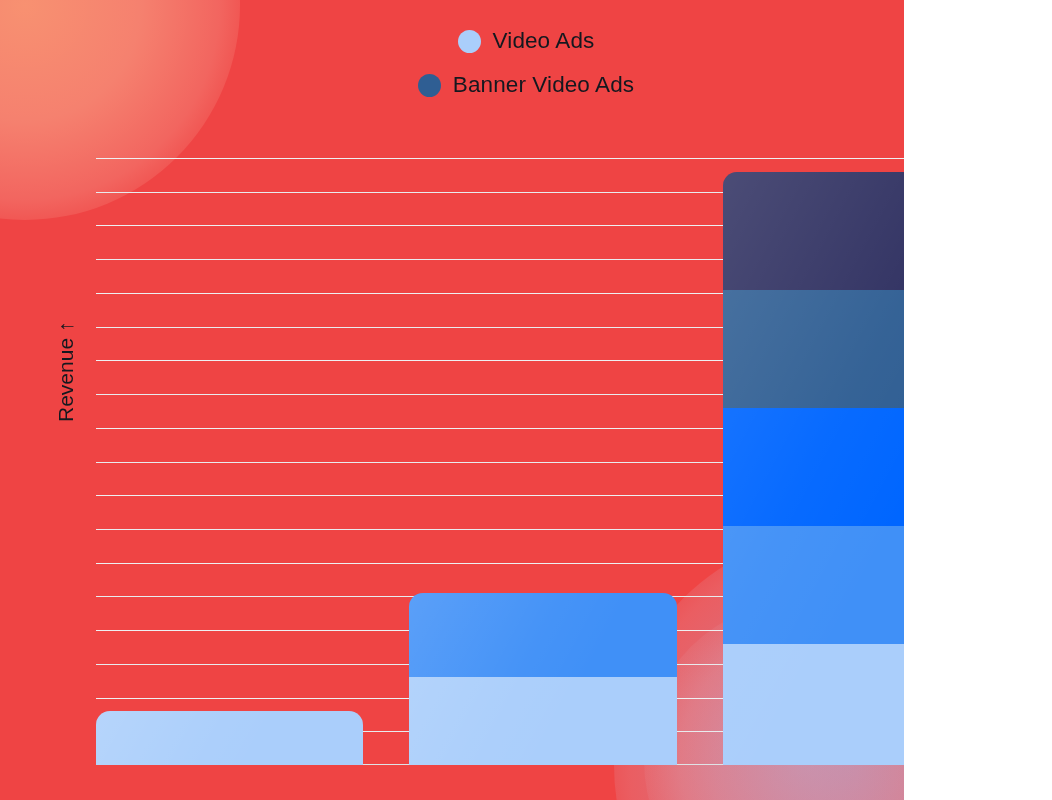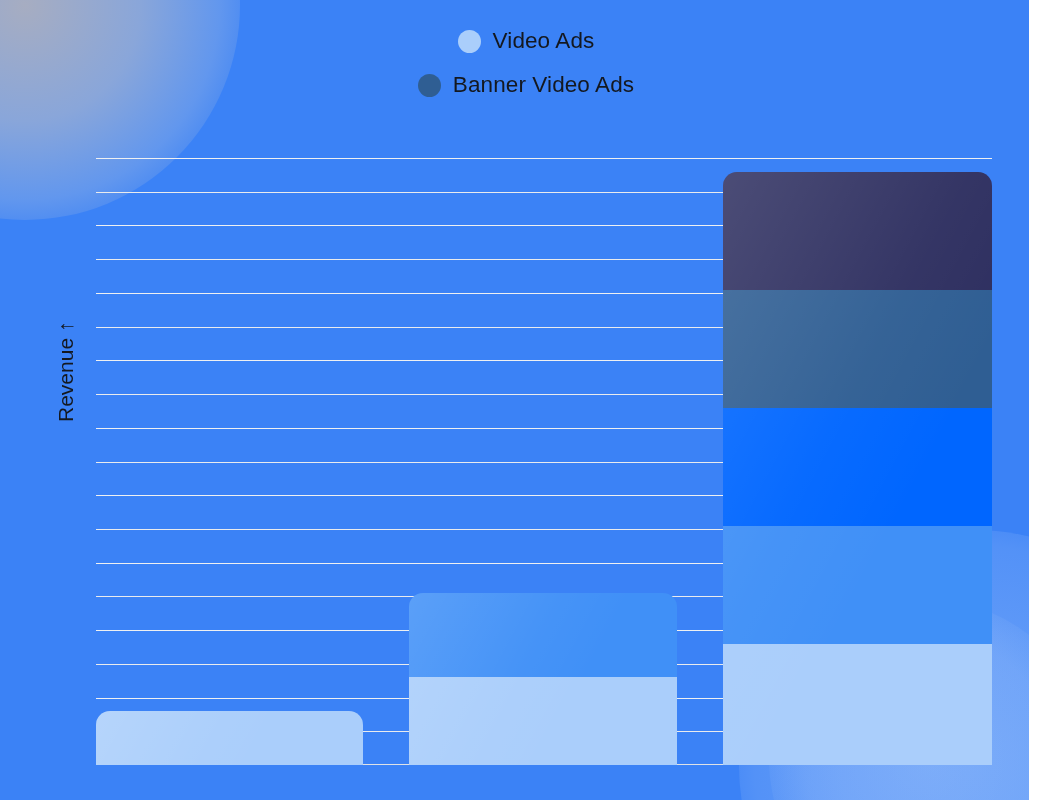--- a/index.html
+++ b/index.html
@@ -6,25 +6,24 @@
     margin: 0;
     padding: 0;
     background: #ffffff;
   }
   body {
     font-family: "Liberation Sans", sans-serif;
   }
 
   #stage {
     position: relative;
-    width: 1005px;
+    width: 904px;
     height: 800px;
     overflow: hidden;
-    background: #3b82f6;
-    padding-left: 24px;
+    background: #ef4444;
   }
 
   
   .glow-tl {
     position: absolute;
     left: -190px;
     top: -210px;
     width: 430px;
     height: 430px;
     border-radius: 50%;

